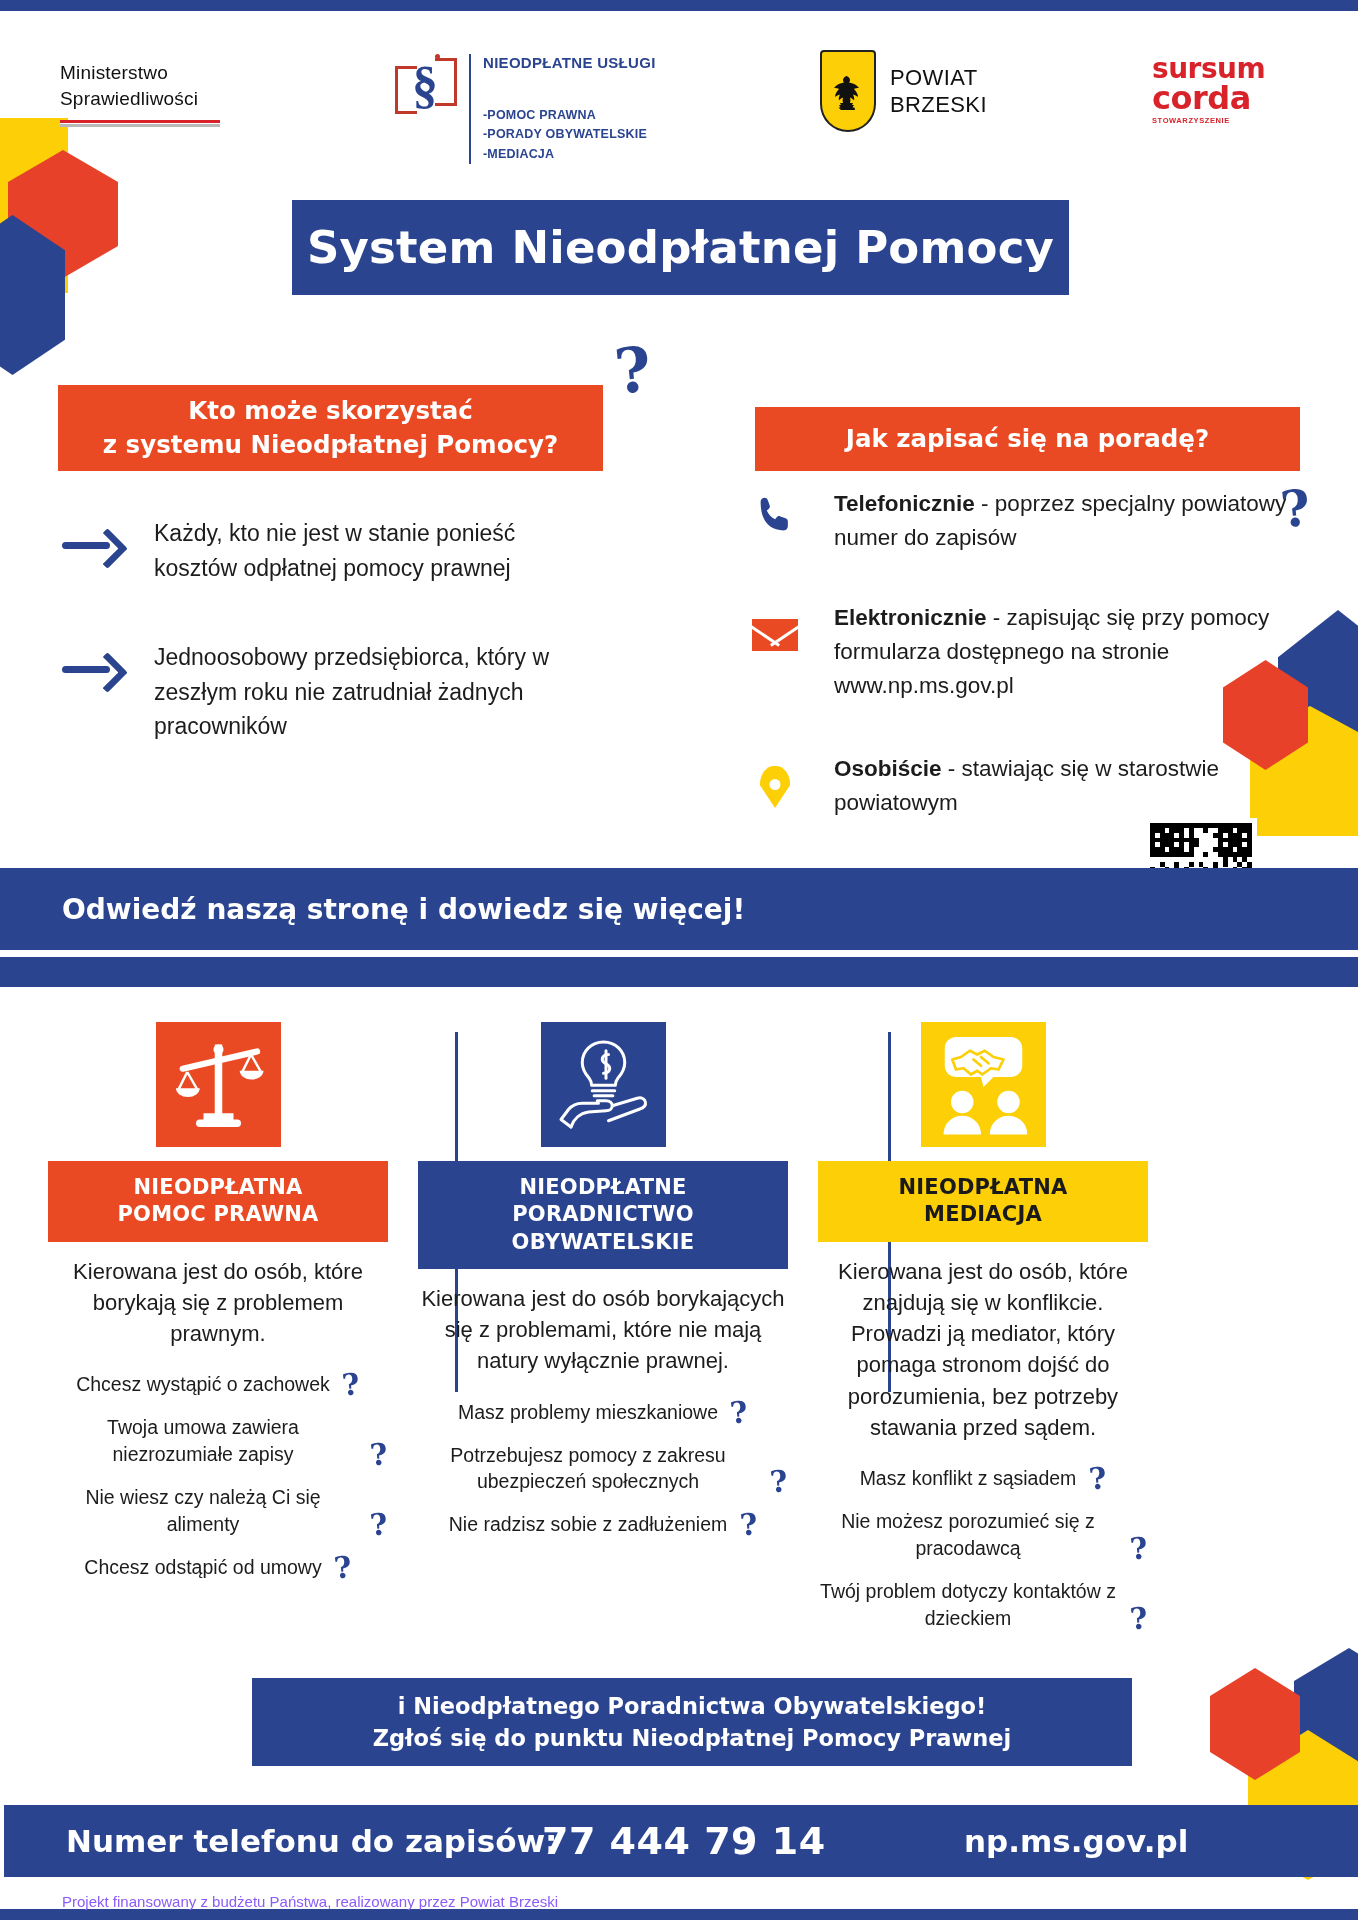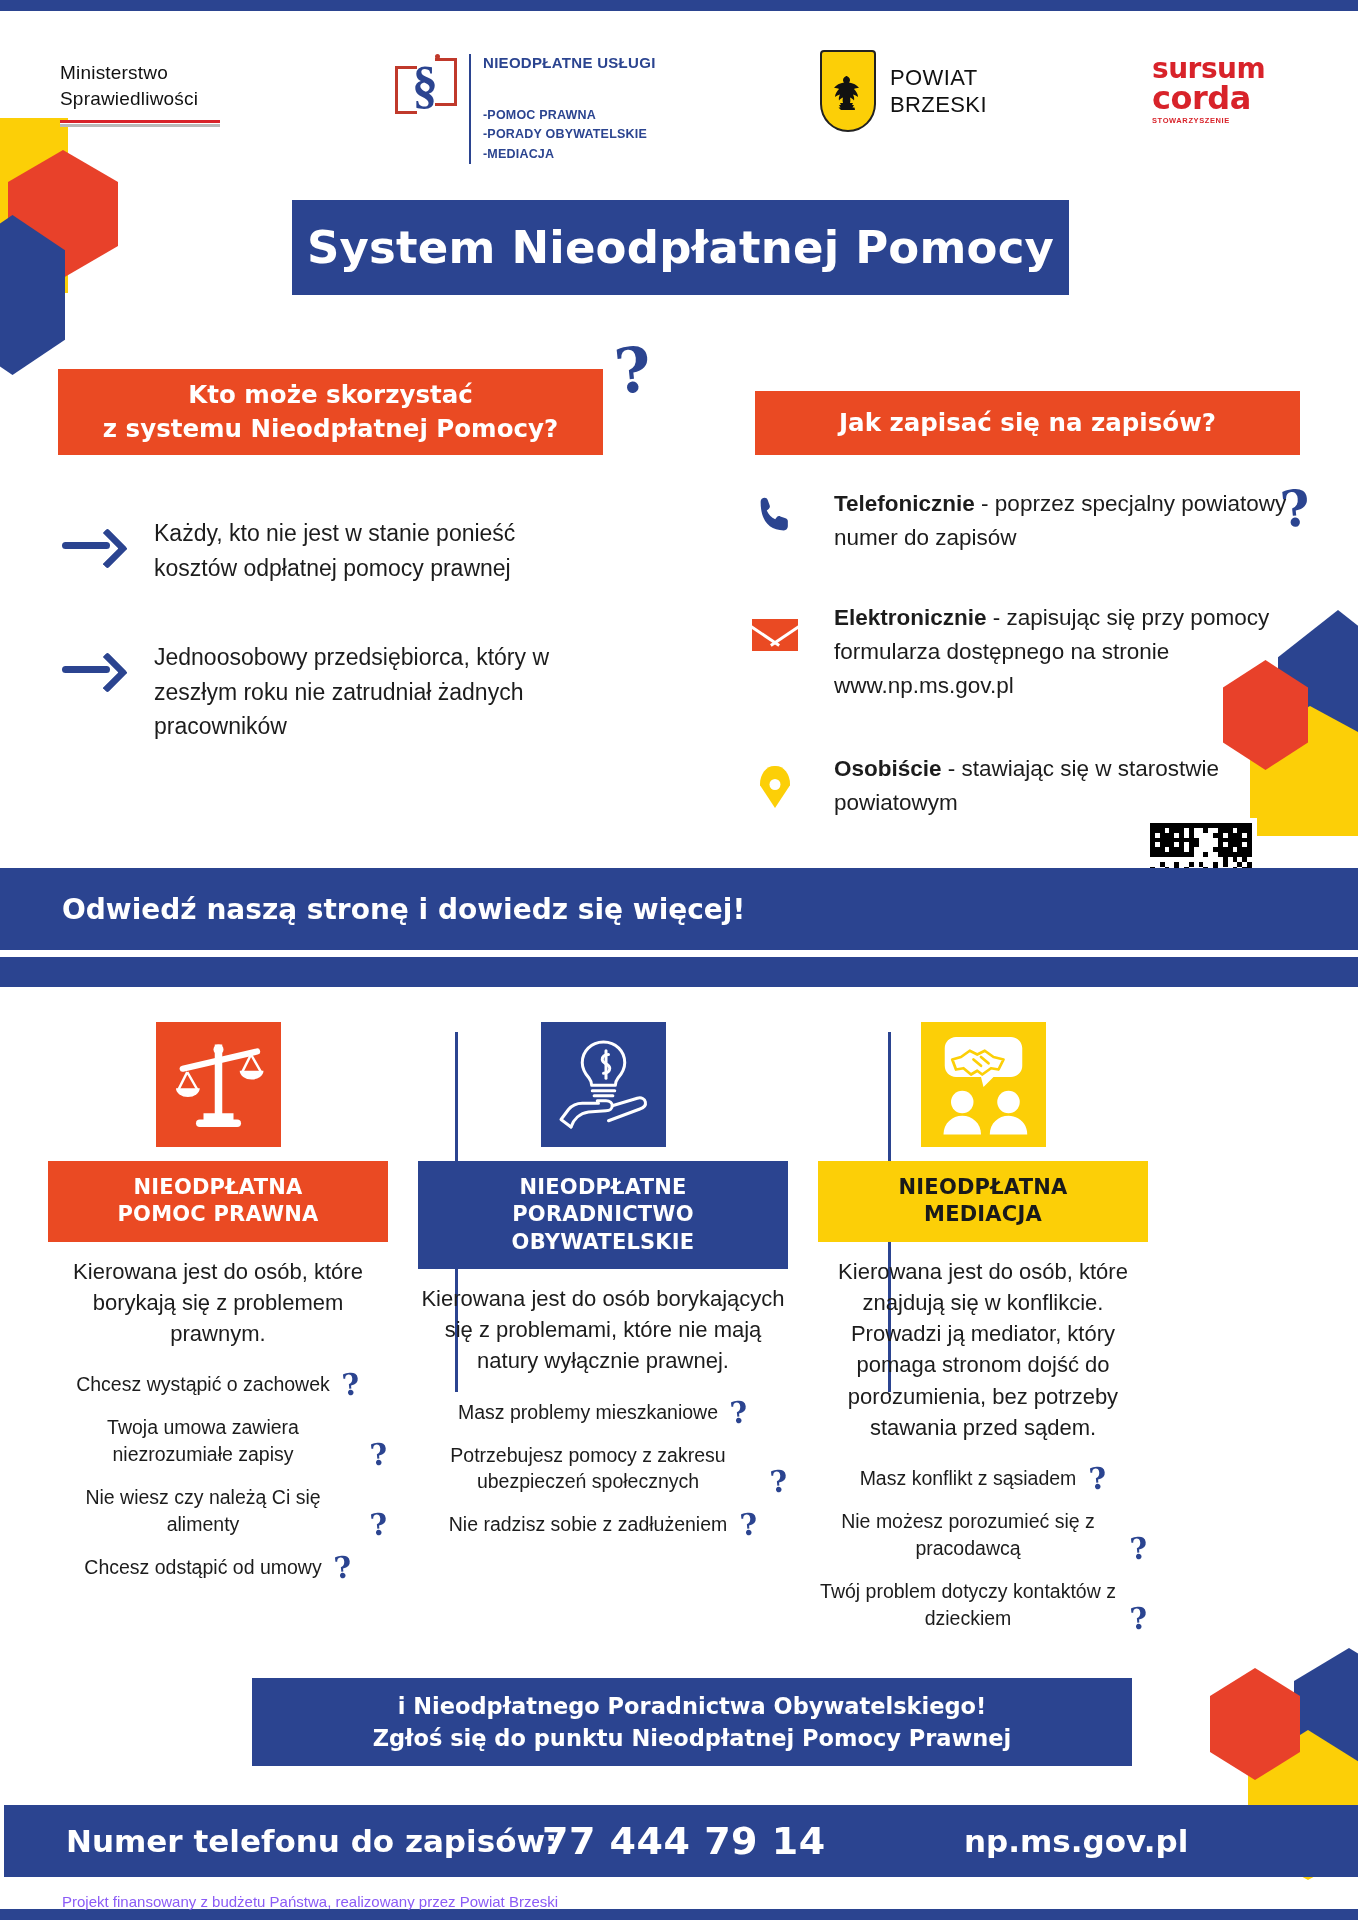--- a/index.html
+++ b/index.html
@@ -74,21 +74,21 @@
   }
   .title-band h1 {
     color: #fff; font-size: 45px; font-weight: 700; letter-spacing: .2px;
     font-family: "DejaVu Sans", sans-serif;
   }
 
   
   .band-red {
     background: #ea4a23; color: #fff; font-weight: 700;
     display: flex; align-items: center; justify-content: center; text-align: center;
-    font-size: 24.5px; line-height: 1.38; font-family: "DejaVu Sans", sans-serif;
+    font-size: 24.5px; line-height: 1.38; font-family: "DejaVu Sans", sans-serif; margin-top: 16px;
   }
   .q-left  { position: absolute; left: 58px; top: 369px; width: 545px; height: 86px; }
   .q-right { position: absolute; left: 755px; top: 391px; width: 545px; height: 64px; }
 
   .qmark {
     position: absolute; color: #2b4490; font-weight: 700;
     font-family: "DejaVu Serif", serif;
   }
   .qmark-hero { left: 615px; top: 340px; font-size: 62px; line-height: 1; transform: rotate(-6deg); }
   .qmark-tel  { left: 1281px; top: 484px; font-size: 50px; line-height: 1; transform: rotate(-6deg); }
@@ -267,21 +267,21 @@
 <div class="arrow-row bullet-1">
   <div class="arrow"></div>
   <div class="arrow-text">Każdy, kto nie jest w stanie ponieść kosztów odpłatnej pomocy prawnej</div>
 </div>
 <div class="arrow-row bullet-2">
   <div class="arrow"></div>
   <div class="arrow-text">Jednoosobowy przedsiębiorca, który w zeszłym roku nie zatrudniał żadnych pracowników</div>
 </div>
 
 <div class="band-red q-right">
-  <span>Jak zapisać się na zapisów?</span>
+  <span>Jak zapisać się na poradę?</span>
 </div>
 <div class="qmark qmark-tel">?</div>
 
 <div class="contact-row contact-1">
   <div class="c-icon">
     <svg width="46" height="46" viewBox="0 0 24 24" aria-hidden="true">
       <path d="M6.6 2.5c.8 0 1.3.4 1.6 1.2l1 2.7c.3.8.1 1.4-.5 1.9l-1 .8c.9 2 2.4 3.6 4.4 4.6l.8-1c.5-.6 1.1-.8 1.9-.5l2.7 1c.8.3 1.2.8 1.2 1.6v2.6c0 1.2-.9 2.1-2.1 2.1C9.2 19.5 4.5 14.8 4.5 4.6c0-1.2.9-2.1 2.1-2.1z" fill="#2b4490"></path>
     </svg>
   </div>
   <div class="c-text">

